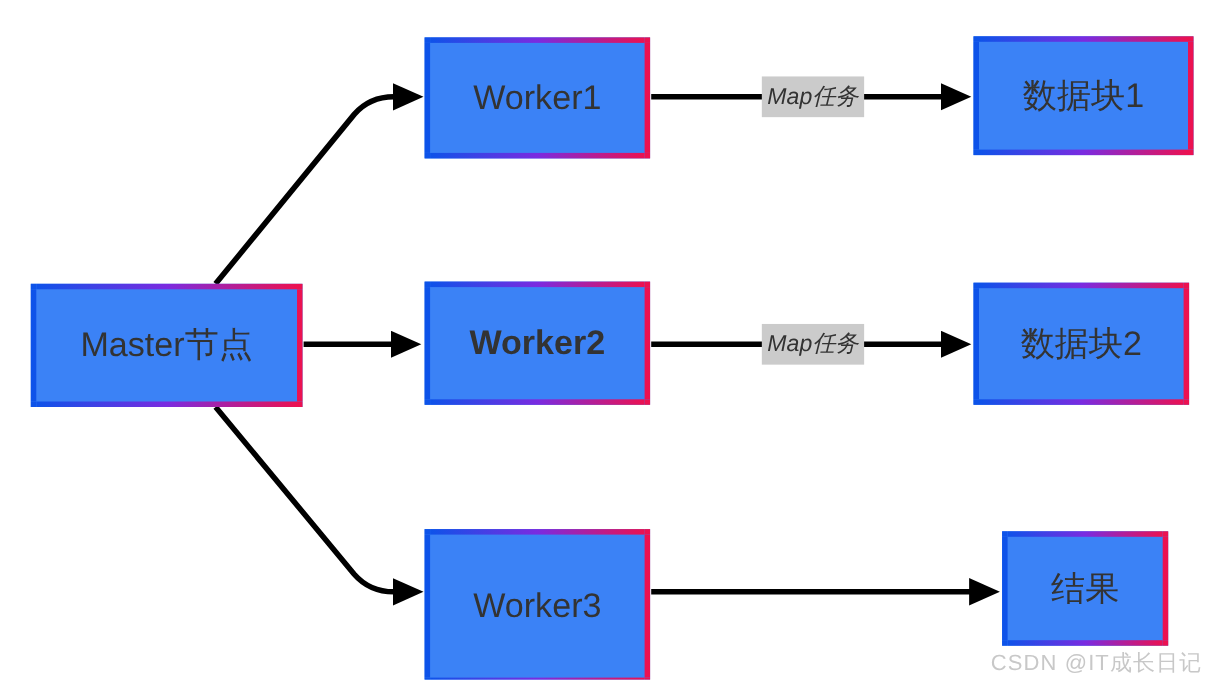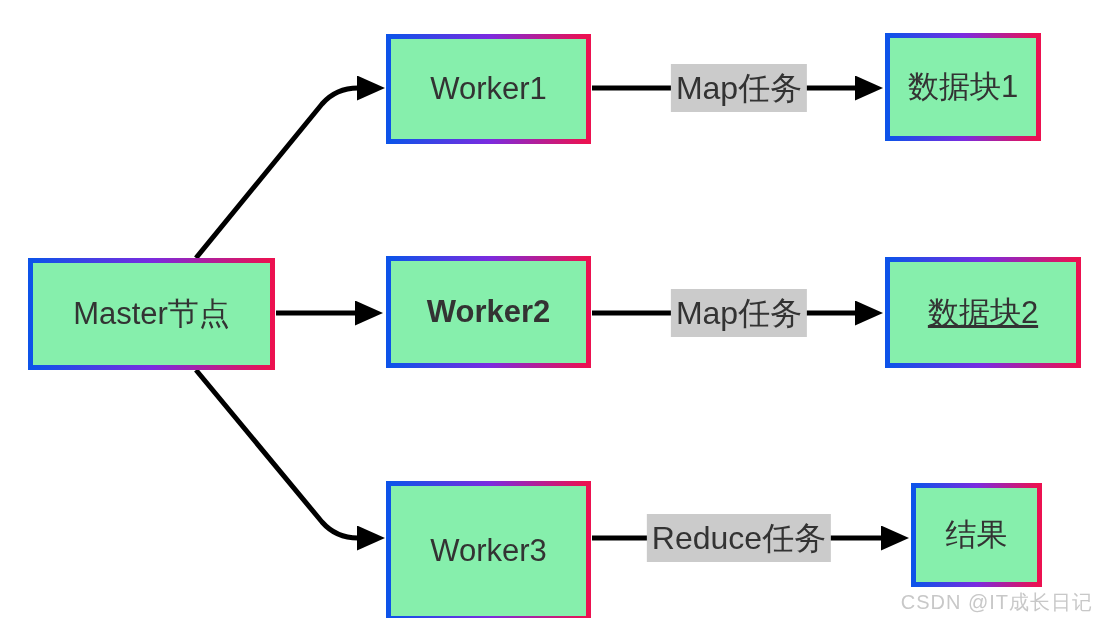--- a/index.html
+++ b/index.html
@@ -32,51 +32,52 @@
     z-index: 1;
   }
   .arrows-layer path.edge {
     fill: none;
     stroke: var(--arrow-color);
     stroke-width: 5;
   }
   .node {
     position: absolute;
     box-sizing: border-box;
-    background: #86efac;
+    background: #3b82f6;
     border: 5px solid transparent;
     border-image: linear-gradient(90deg,
       var(--border-gradient-start),
       var(--border-gradient-mid) 50%,
       var(--border-gradient-end)) 1;
     display: flex;
     align-items: center;
     justify-content: center;
     font-size: 31px;
     color: var(--text-color);
     z-index: 3;
   }
   #node-master  { left: 28px;  top: 258px; width: 247px; height: 112px; }
   #node-worker1 { left: 386px; top: 34px;  width: 205px; height: 110px; }
   #node-worker2 { left: 386px; top: 256px; width: 205px; height: 112px; font-weight: bold; }
   #node-worker3 { left: 386px; top: 481px; width: 205px; height: 140px; }
-  #node-block1  { left: 885px; top: 33px;  width: 156px; height: 108px; }
-  #node-block2  { left: 885px; top: 257px; width: 196px; height: 111px; text-decoration: underline; }
-  #node-result  { left: 911px; top: 483px; width: 131px; height: 104px; }
+  #node-block1  { left: 885px; top: 33px;  width: 200px; height: 108px; }
+  #node-block2  { left: 885px; top: 257px; width: 196px; height: 111px; }
+  #node-result  { left: 911px; top: 483px; width: 151px; height: 104px; }
 
   .edge-label {
     position: absolute;
     transform: translate(-50%, -50%);
     background: var(--label-bg);
     color: var(--text-color);
-    font-size: 32px;
+    font-size: 21px;
     line-height: 1;
     padding: 8px 5px;
     white-space: nowrap;
     z-index: 2;
+    font-style: italic;
   }
   #label-map1   { left: 739px; top: 88px; }
   #label-map2   { left: 739px; top: 313px; }
   #label-reduce { left: 739px; top: 538px; }
 
   .watermark {
     position: absolute;
     right: 15px;
     bottom: 2px;
     font-size: 20px;
@@ -122,17 +123,16 @@
   </div>
   <div class="node" id="node-block2">
     <span>数据块2</span>
   </div>
   <div class="node" id="node-result">
     <span>结果</span>
   </div>
 
   <div class="edge-label" id="label-map1">Map任务</div>
   <div class="edge-label" id="label-map2">Map任务</div>
-  <div class="edge-label" id="label-reduce">Reduce任务</div>
 
   <div class="watermark">CSDN @IT成长日记</div>
 
 </div>
 
 </body></html>

